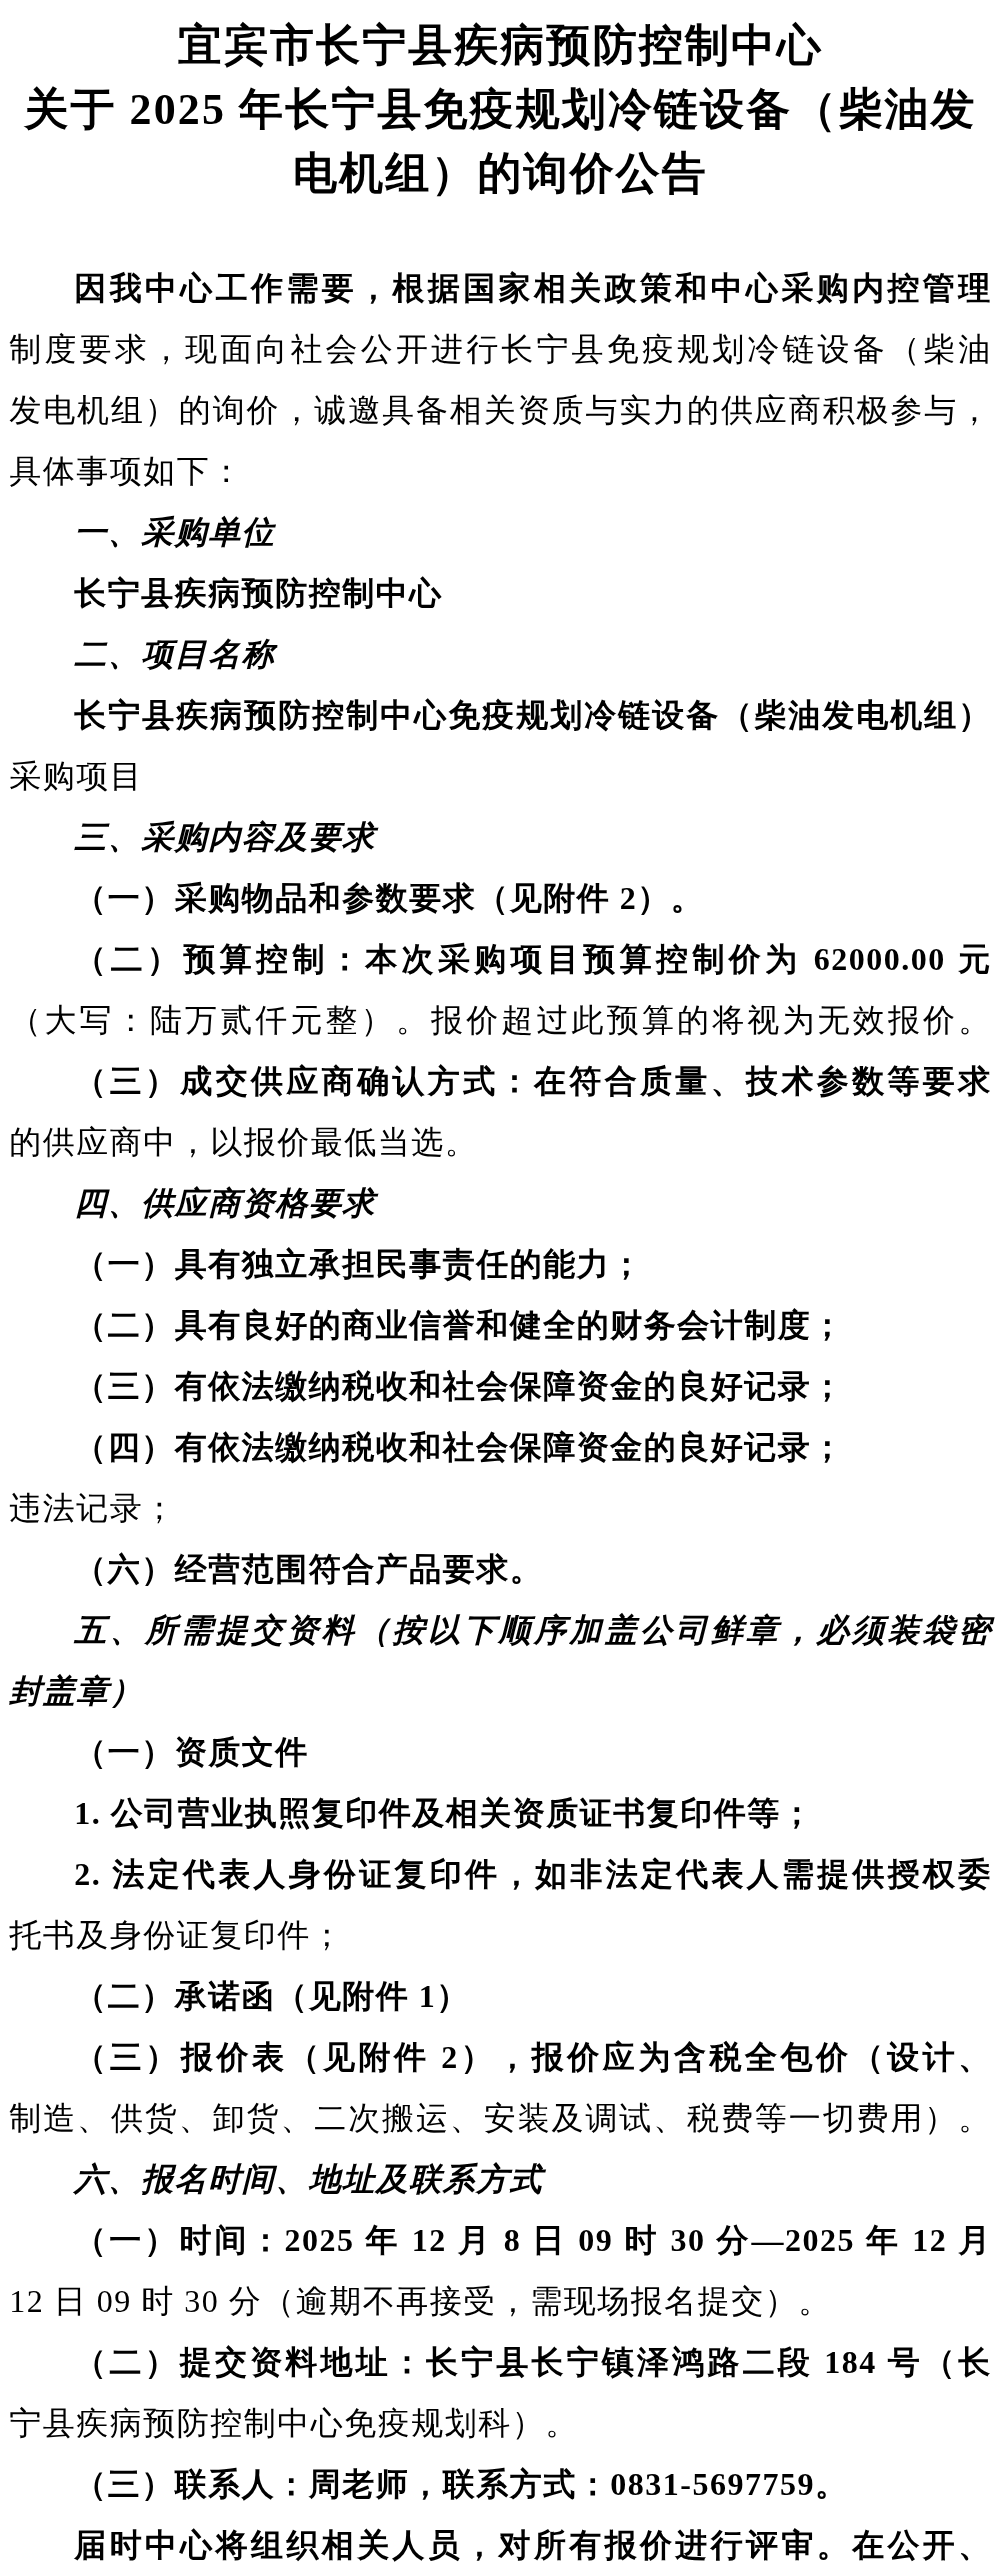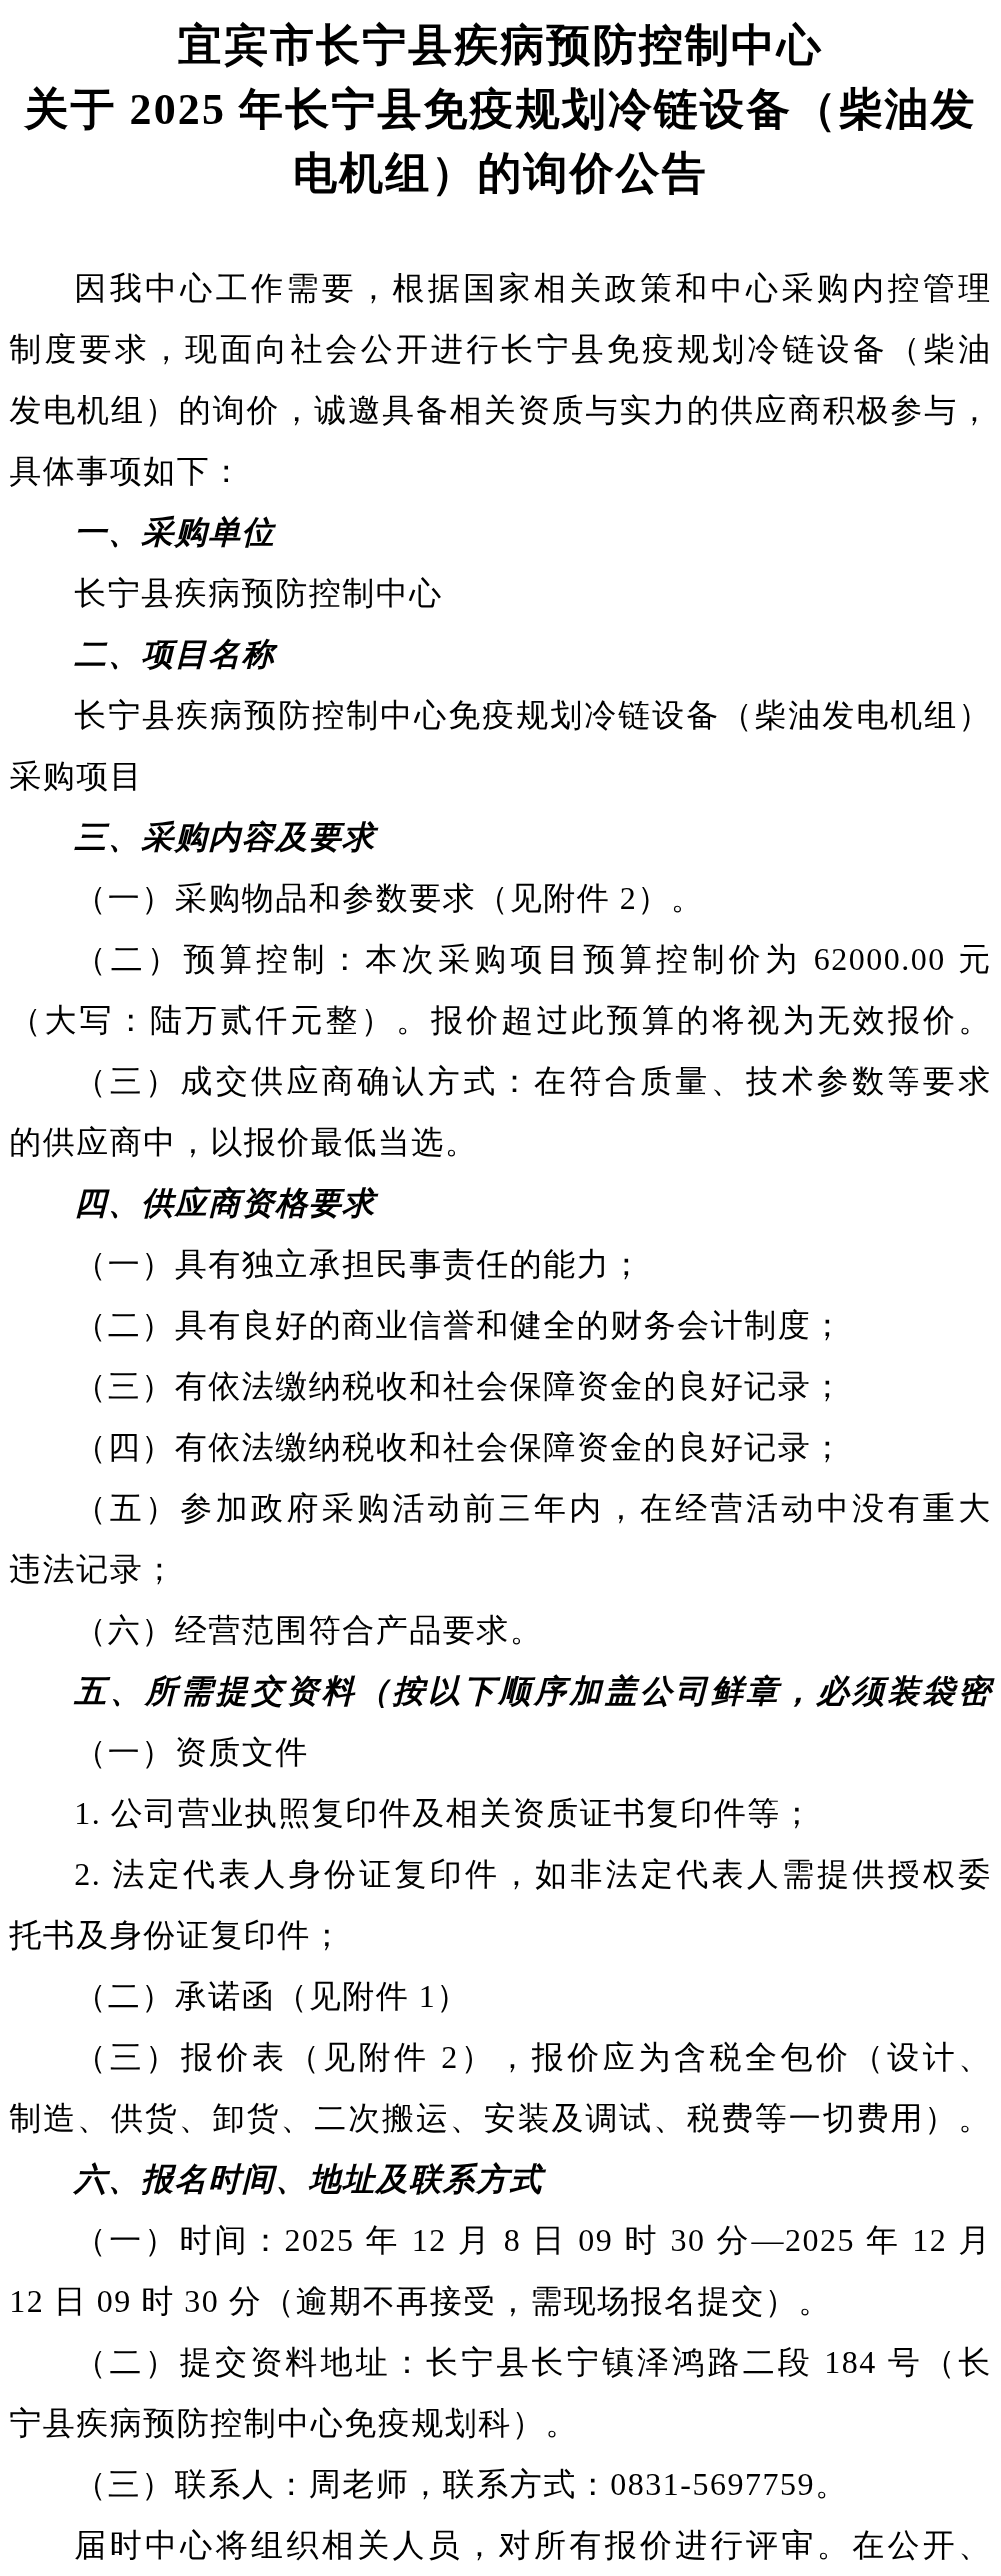--- a/index.html
+++ b/index.html
@@ -23,21 +23,21 @@
     text-align: center;
     font-family: "Liberation Serif", "DejaVu Serif", serif;
   }
   #doc-body { margin-top: 52px; }
   .block { margin: 0; }
   .line {
     font-size: 32px;
     line-height: 61px;
     letter-spacing: 1.5px;
   }
-  .ind { text-indent: 65px; }
+  .ind { text-indent: 65px; font-weight: bold; }
   .fill {
     text-align: justify;
     text-align-last: justify;
     -moz-text-align-last: justify;
     text-justify: inter-character;
   }
   .block.heading .line {
     font-family: "Liberation Sans", "DejaVu Sans", sans-serif;
     font-weight: 700;
     letter-spacing: 1.5px;
@@ -98,28 +98,28 @@
       <div class="block body">
         <div class="line ind">（二）具有良好的商业信誉和健全的财务会计制度；</div>
       </div>
       <div class="block body">
         <div class="line ind">（三）有依法缴纳税收和社会保障资金的良好记录；</div>
       </div>
       <div class="block body">
         <div class="line ind">（四）有依法缴纳税收和社会保障资金的良好记录；</div>
       </div>
       <div class="block body">
-        <div class="line ind fill">（五）参加政府采购活动前三年内，在经营活动中没有重大</div>
         <div class="line">违法记录；</div>
       </div>
       <div class="block body">
         <div class="line ind">（六）经营范围符合产品要求。</div>
       </div>
       <div class="block heading">
         <div class="line ind fill">五、所需提交资料（按以下顺序加盖公司鲜章，必须装袋密</div>
+        <div class="line">封盖章）</div>
       </div>
       <div class="block body">
         <div class="line ind">（一）资质文件</div>
       </div>
       <div class="block body">
         <div class="line ind">1. 公司营业执照复印件及相关资质证书复印件等；</div>
       </div>
       <div class="block body">
         <div class="line ind fill">2. 法定代表人身份证复印件，如非法定代表人需提供授权委</div>
         <div class="line">托书及身份证复印件；</div>

